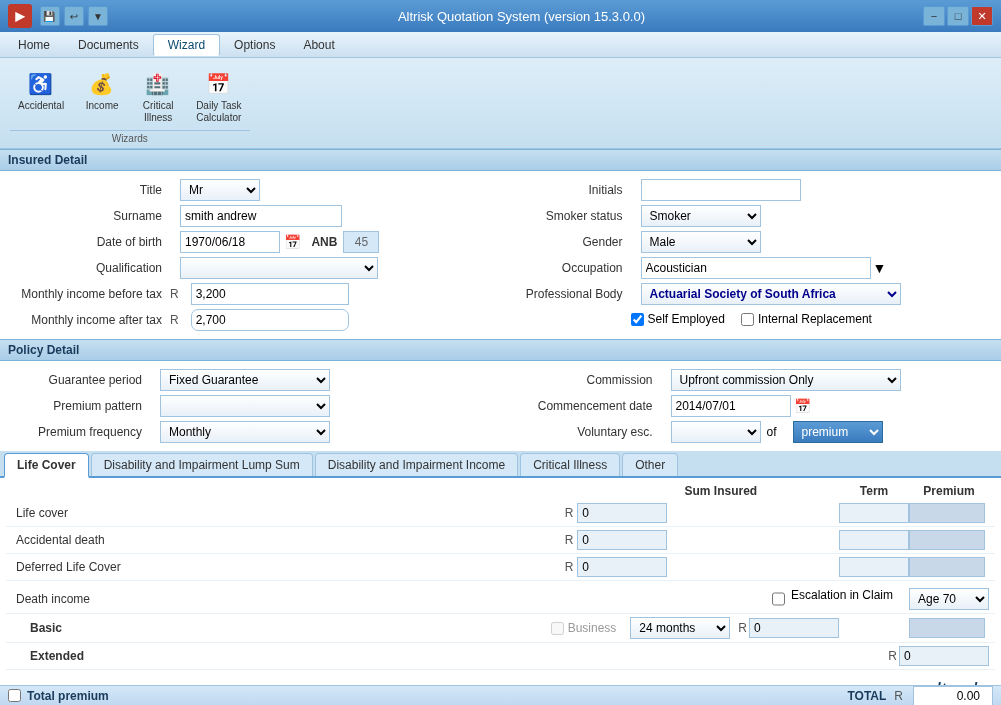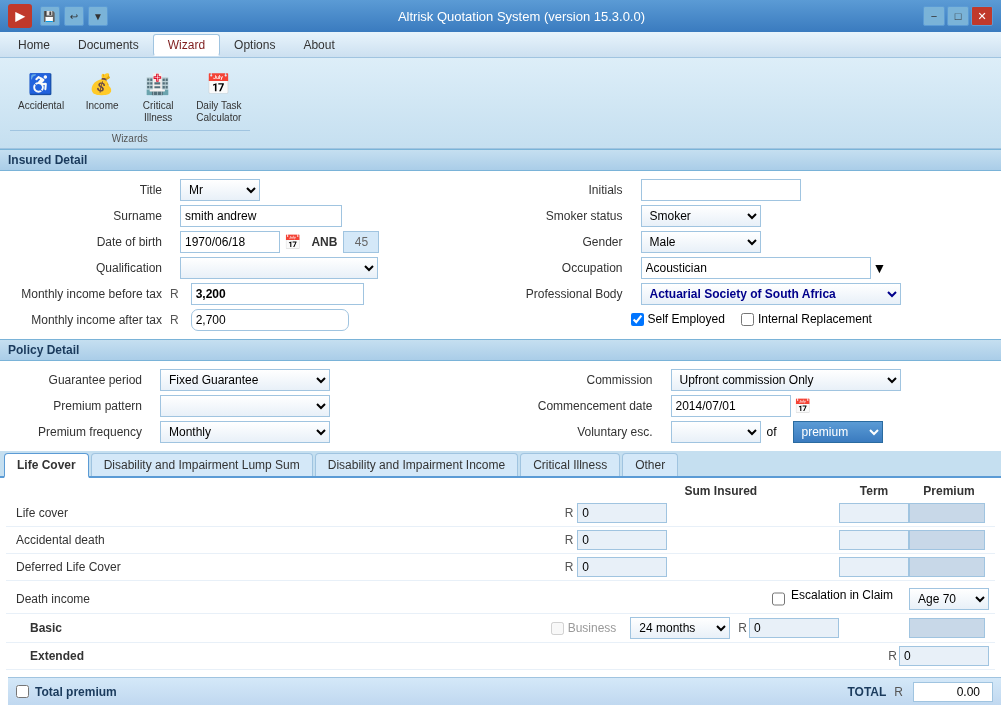--- a/index.html
+++ b/index.html
@@ -61,21 +61,21 @@
     .menu-item {
       padding: 3px 14px;
       cursor: pointer;
       border-radius: 3px;
       color: #333;
     }
     .menu-item.active {
       background: white;
       border: 1px solid #a0c4e0;
       border-bottom: 1px solid white;
-      color: #7f1d1d;
+      color: #0c4a6e;
     }
 
     
     .toolbar {
       background: linear-gradient(to bottom, #ddeef8, #c5dff0);
       padding: 6px 10px 0 10px;
       display: flex;
       border-bottom: 1px solid #a0c4e0;
     }
     .toolbar-group {
@@ -207,22 +207,22 @@
 
     
     .checkbox-wrap {
       display: flex; align-items: center; gap: 4px;
     }
 
     
     .status-bar {
       position: absolute;
       bottom: 0;
-      left: 8px; right: 0;
-      height: 28px;
+      left: 0; right: 0;
+      height: 20px;
       background: linear-gradient(to bottom, #d4e8f8, #c0d8f0);
       border-top: 1px solid #a0c4e0;
       display: flex;
       align-items: center;
       padding: 0 8px;
     }
     .status-left { display: flex; align-items: center; gap: 6px; flex: 1; }
     .status-right { display: flex; align-items: center; gap: 8px; }
     .total-label { font-weight: bold; color: #1a3a5c; }
     .total-value {
@@ -355,21 +355,21 @@
         <span style="margin:0 6px; color:#333; font-weight:bold">ANB</span>
         <input class="anb-field" type="text" value="45" style="">
       </div>
       <div class="form-row">
         <div class="form-label" style="width:160px">Qualification</div>
         <select class="form-input" style="width:198px"><option></option></select>
       </div>
       <div class="form-row">
         <div class="form-label" style="width:160px">Monthly income before tax</div>
         <span class="r-label">R</span>
-        <input class="form-input" style="width: 173px; font-weight: bold;" type="text" value="3,200">
+        <input class="form-input" style="width: 158px;" type="text" value="3,200">
       </div>
       <div class="form-row">
         <div class="form-label" style="width:160px">Monthly income after tax</div>
         <span class="r-label">R</span>
         <input class="form-input" style="width: 158px; border-radius: 7px;" type="text" value="2,700">
       </div>
     </div>
     <div class="col-right">
       <div class="form-row">
         <div class="form-label" style="width:120px">Initials</div>

